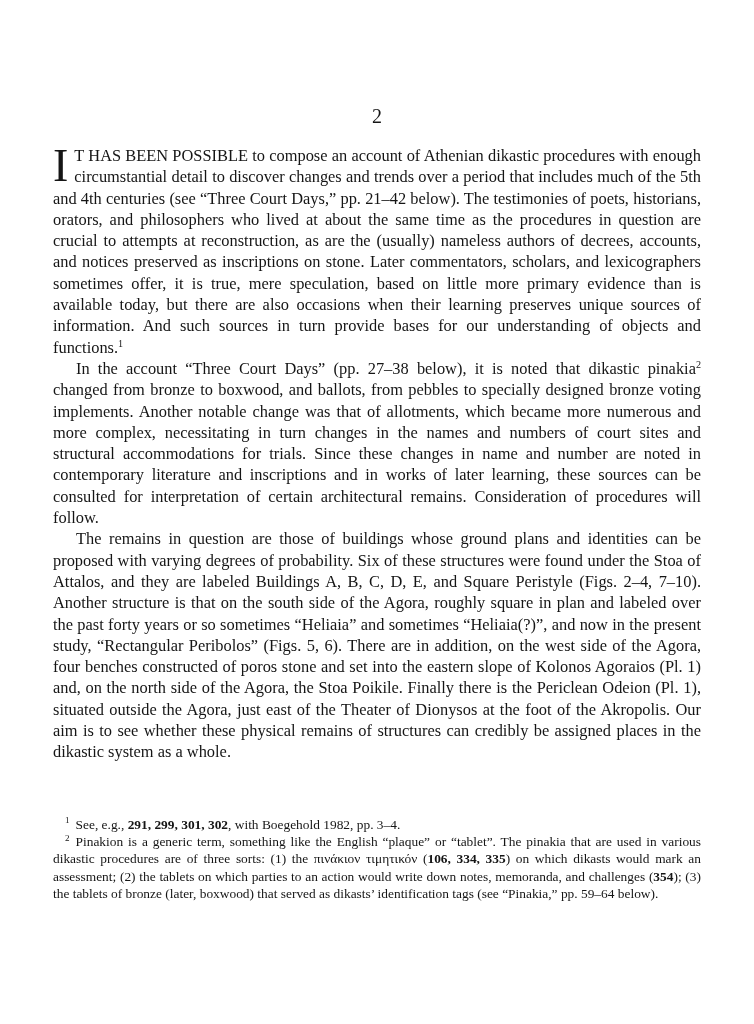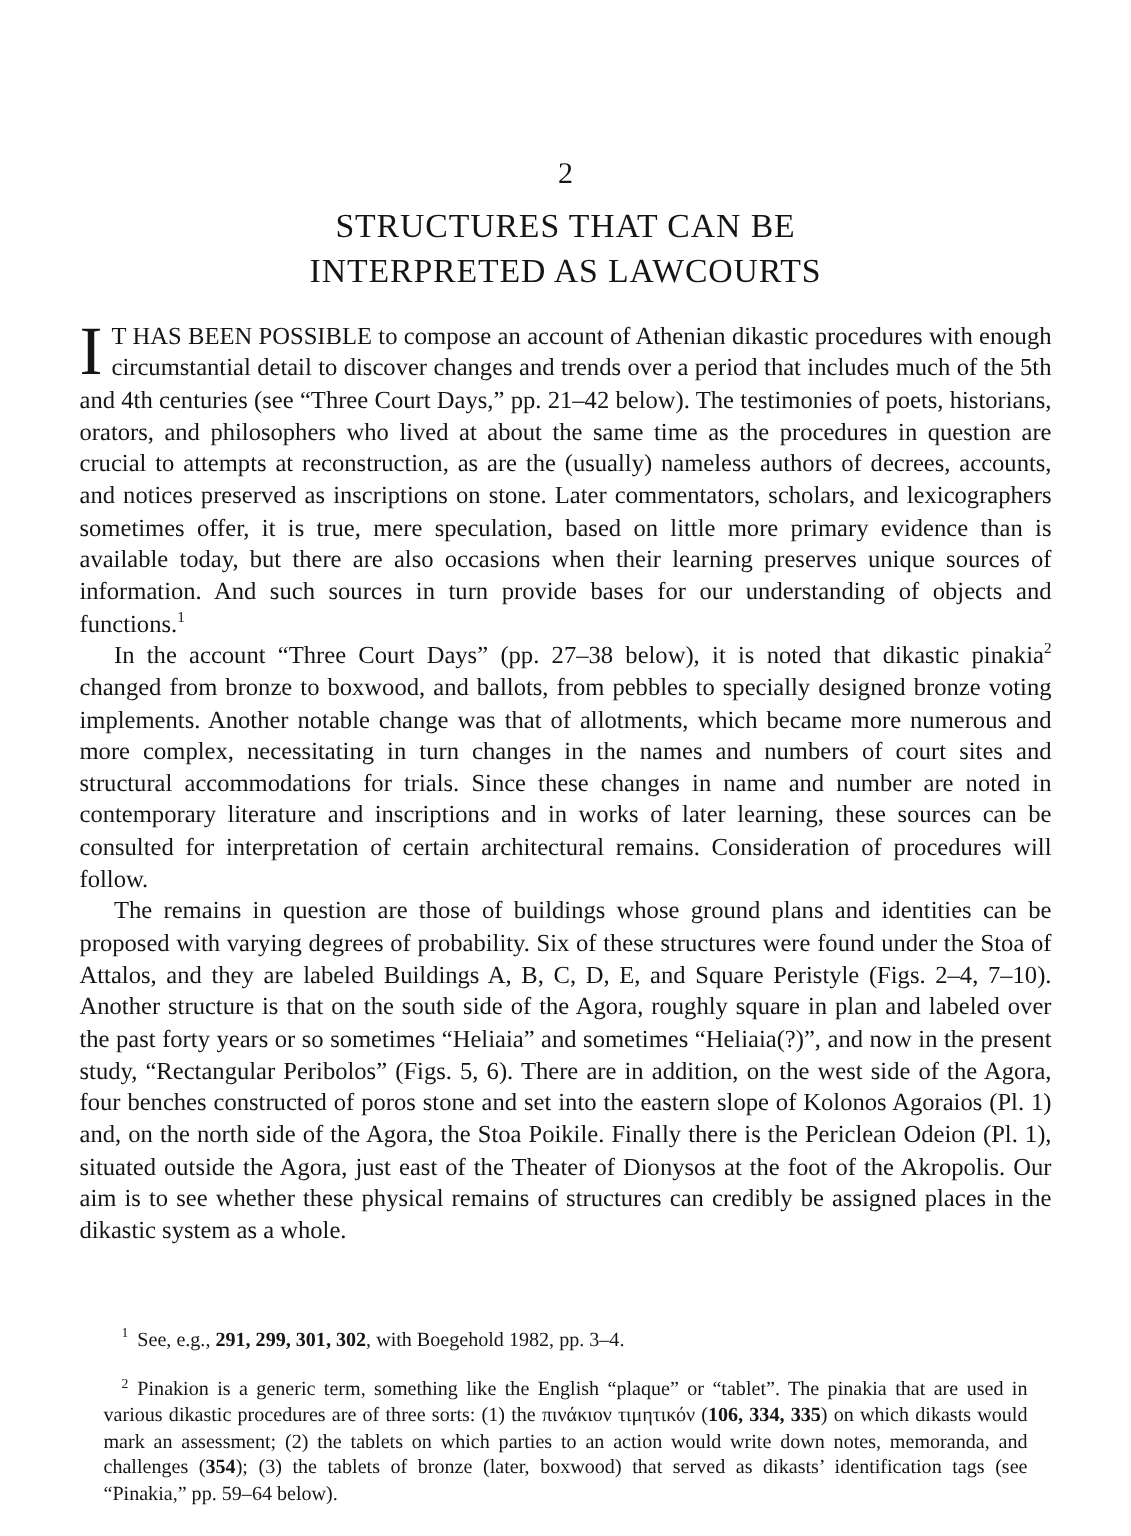--- a/index.html
+++ b/index.html
@@ -45,39 +45,35 @@
     vertical-align: super;
   }
   .run-b { font-weight: bold; }
   .footnotes {
     width: 648px;
     margin: 53px auto 0 53px;
     font-size: 13.4px;
     line-height: 17.4px;
     text-align: justify;
   }
-  .footnotes p { margin: 16px; text-indent: 12px; }
+  .footnotes p { margin: 0; text-indent: 12px; }
   .footnotes sup.fn-marker {
     font-size: 0.68em;
     line-height: 0;
     vertical-align: super;
     margin-right: 6px;
   }
 </style>
 </head>
 <body>
 
 <div class="page">
 
   <div class="heading">
     <div class="chapter-number">2</div>
-    <div class="chapter-title">
-      <div>STRUCTURES THAT CAN BE</div>
-      <div>INTERPRETED AS LAWCOURTS</div>
-    </div>
   </div>
 
   <div class="body-text">
     <p class="first-paragraph"><span class="dropcap">I</span><span><span class="run-n">T HAS BEEN POSSIBLE</span><span class="run-n"> to compose an account of Athenian dikastic procedures with enough circumstantial detail to discover changes and trends over a period that includes much of the 5th and 4th centuries (see “Three Court Days,” pp. 21–42 below).  The testimonies of poets, historians, orators, and philosophers who lived at about the same time as the procedures in question are crucial to attempts at reconstruction, as are the (usually) nameless authors of decrees, accounts, and notices preserved as inscriptions on stone.  Later commentators, scholars, and lexicographers sometimes offer, it is true, mere speculation, based on little more primary evidence than is available today, but there are also occasions when their learning preserves unique sources of information.  And such sources in turn provide bases for our understanding of objects and functions.</span><sup class="run-sup">1</sup></span></p>
     <p><span class="run-n">In the account “Three Court Days” (pp. 27–38 below), it is noted that dikastic pinakia</span><sup class="run-sup">2</sup><span class="run-n"> changed from bronze to boxwood, and ballots, from pebbles to specially designed bronze voting implements.  Another notable change was that of allotments, which became more numerous and more complex, necessitating in turn changes in the names and numbers of court sites and structural accommodations for trials.  Since these changes in name and number are noted in contemporary literature and inscriptions and in works of later learning, these sources can be consulted for interpretation of certain architectural remains.  Consideration of procedures will follow.</span></p>
     <p><span class="run-n">The remains in question are those of buildings whose ground plans and identities can be proposed with varying degrees of probability.  Six of these structures were found under the Stoa of Attalos, and they are labeled Buildings A, B, C, D, E, and Square Peristyle (Figs. 2–4, 7–10).  Another structure is that on the south side of the Agora, roughly square in plan and labeled over the past forty years or so sometimes “Heliaia” and sometimes “Heliaia(?)”, and now in the present study, “Rectangular Peribolos” (Figs. 5, 6).  There are in addition, on the west side of the Agora, four benches constructed of poros stone and set into the eastern slope of Kolonos Agoraios (Pl. 1) and, on the north side of the Agora, the Stoa Poikile.  Finally there is the Periclean Odeion (Pl. 1), situated outside the Agora, just east of the Theater of Dionysos at the foot of the Akropolis.  Our aim is to see whether these physical remains of structures can credibly be assigned places in the dikastic system as a whole.</span></p>
   </div>
 
   <div class="footnotes">
     <p><sup class="fn-marker">1</sup><span><span class="run-n">See, e.g., </span><span class="run-b">291, 299, 301, 302</span><span class="run-n">, with Boegehold 1982, pp. 3–4.</span></span></p>

